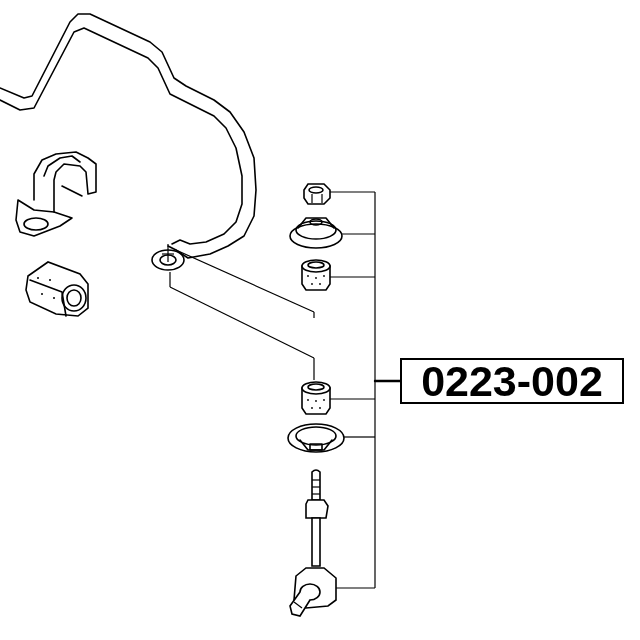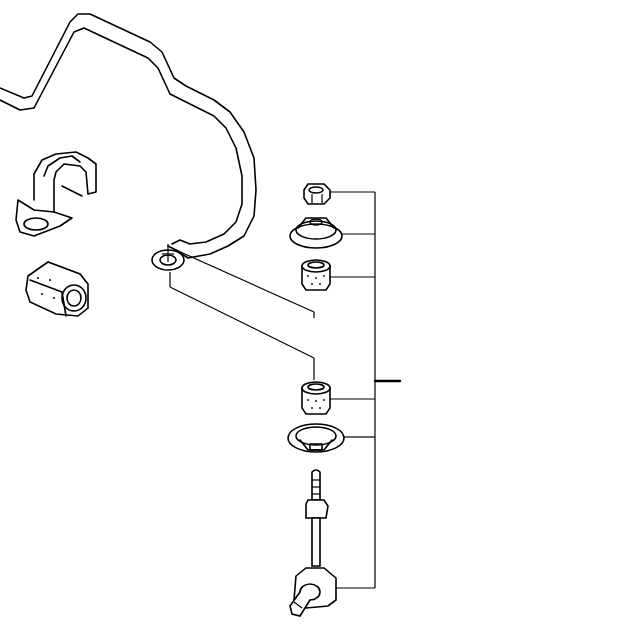--- a/index.html
+++ b/index.html
@@ -121,13 +121,14 @@
       <line class="thin" x1="330" y1="192" x2="375" y2="192"></line>
       <line class="thin" x1="342" y1="234" x2="375" y2="234"></line>
       <line class="thin" x1="330" y1="277" x2="375" y2="277"></line>
       <line class="thin" x1="330" y1="399" x2="375" y2="399"></line>
       <line class="thin" x1="344" y1="437" x2="375" y2="437"></line>
       <line class="thin" x1="336" y1="588" x2="375" y2="588"></line>
       <line class="ln" x1="375" y1="381" x2="400" y2="381" style="stroke-width:2.4"></line>
     </g>
   </svg>
 
+  <div class="part-label">0223-002</div>
 </div>
 
 </body></html>

